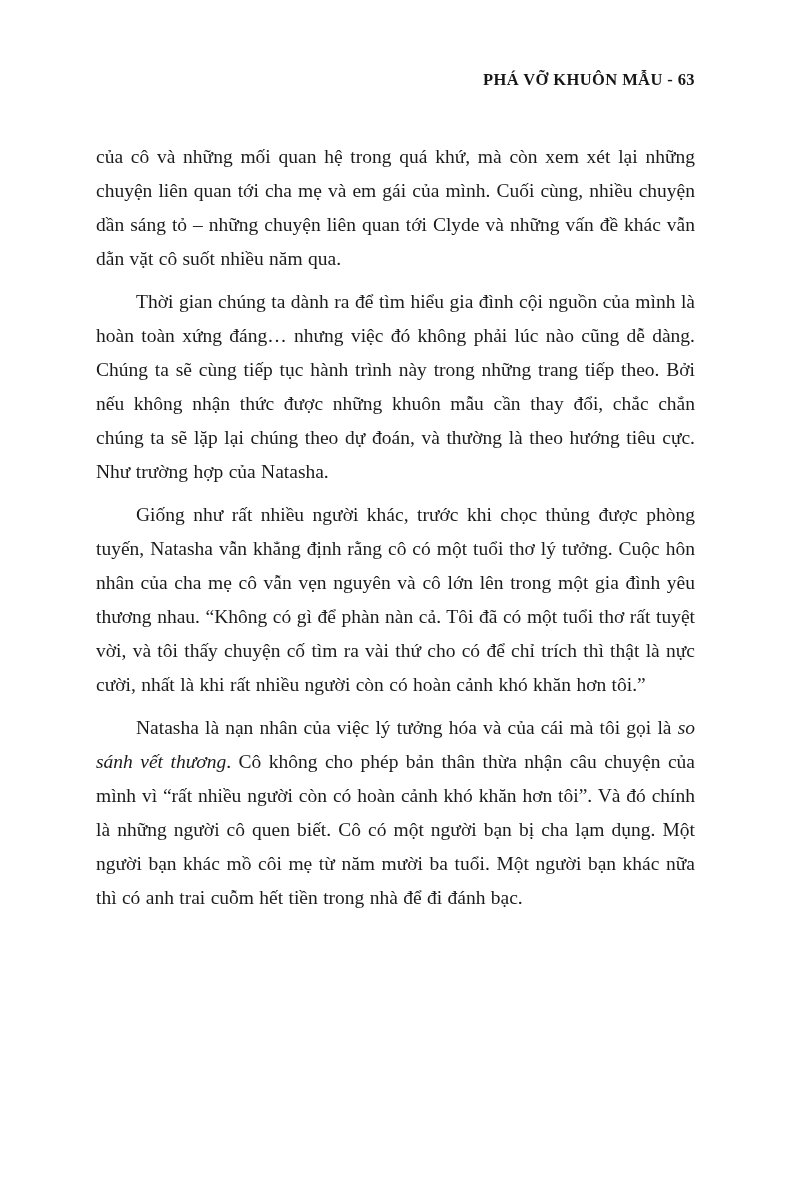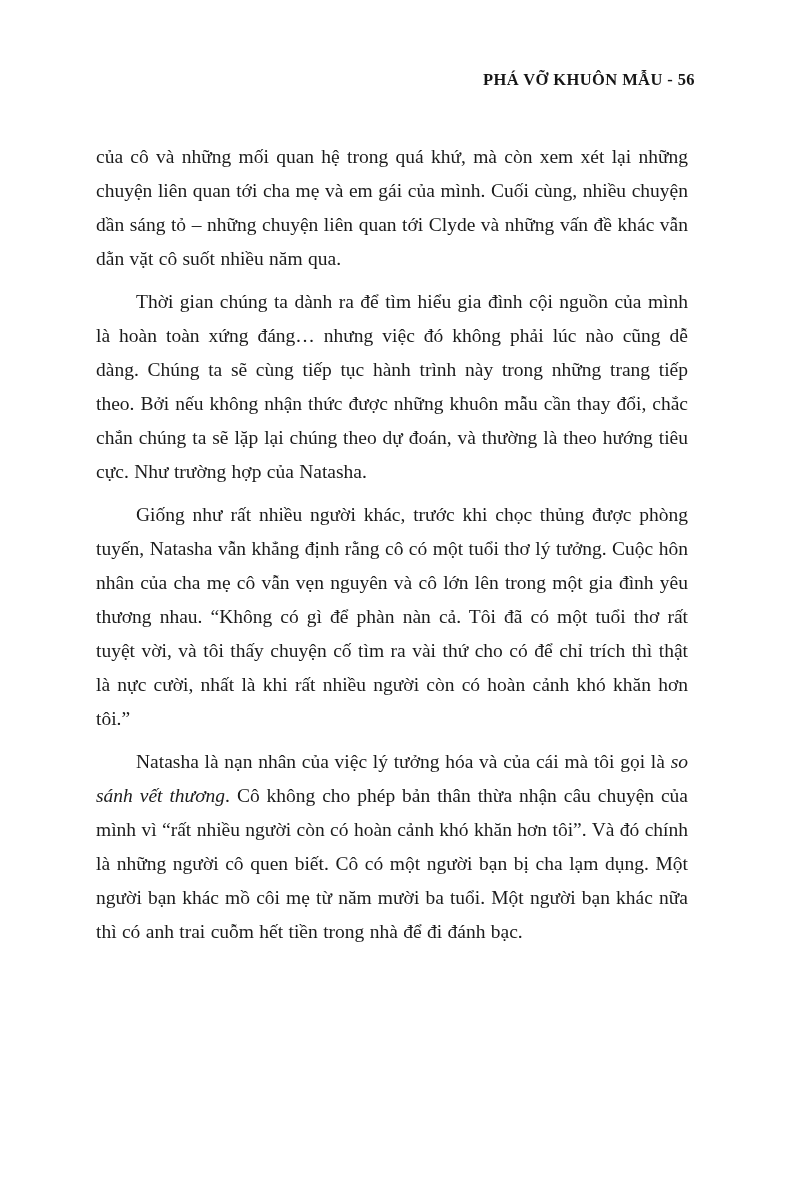--- a/index.html
+++ b/index.html
@@ -32,38 +32,38 @@
   }
   .page-body {
     width: 599px;
   }
   .para {
     font-size: 19.5px;
     line-height: 34px;
     text-align: justify;
     text-justify: inter-word;
     text-indent: 40px;
-    margin: 0 7px 9px 0;
+    margin: 0 0 9px 0;
     color: #1b1b1b;
     word-spacing: 0.5px;
   }
   .para.no-indent {
     text-indent: 0;
   }
   .para em {
     font-style: italic;
   }
 </style>
 </head>
 <body>
 
 <div class="page">
 
   <div class="running-header">
-    <span>PHÁ VỠ KHUÔN MẪU - 56</span>
+    <span>PHÁ VỠ KHUÔN MẪU - 63</span>
   </div>
 
   <div class="page-body">
 
     <p class="para no-indent">của cô và những mối quan hệ trong quá khứ, mà còn xem xét lại những chuyện liên quan tới cha mẹ và em gái của mình. Cuối cùng, nhiều chuyện dần sáng tỏ – những chuyện liên quan tới Clyde và những vấn đề khác vẫn dằn vặt cô suốt nhiều năm qua.</p>
 
     <p class="para">Thời gian chúng ta dành ra để tìm hiểu gia đình cội nguồn của mình là hoàn toàn xứng đáng… nhưng việc đó không phải lúc nào cũng dễ dàng. Chúng ta sẽ cùng tiếp tục hành trình này trong những trang tiếp theo. Bởi nếu không nhận thức được những khuôn mẫu cần thay đổi, chắc chắn chúng ta sẽ lặp lại chúng theo dự đoán, và thường là theo hướng tiêu cực. Như trường hợp của Natasha.</p>
 
     <p class="para">Giống như rất nhiều người khác, trước khi chọc thủng được phòng tuyến, Natasha vẫn khẳng định rằng cô có một tuổi thơ lý tưởng. Cuộc hôn nhân của cha mẹ cô vẫn vẹn nguyên và cô lớn lên trong một gia đình yêu thương nhau. “Không có gì để phàn nàn cả. Tôi đã có một tuổi thơ rất tuyệt vời, và tôi thấy chuyện cố tìm ra vài thứ cho có để chỉ trích thì thật là nực cười, nhất là khi rất nhiều người còn có hoàn cảnh khó khăn hơn tôi.”</p>
 

